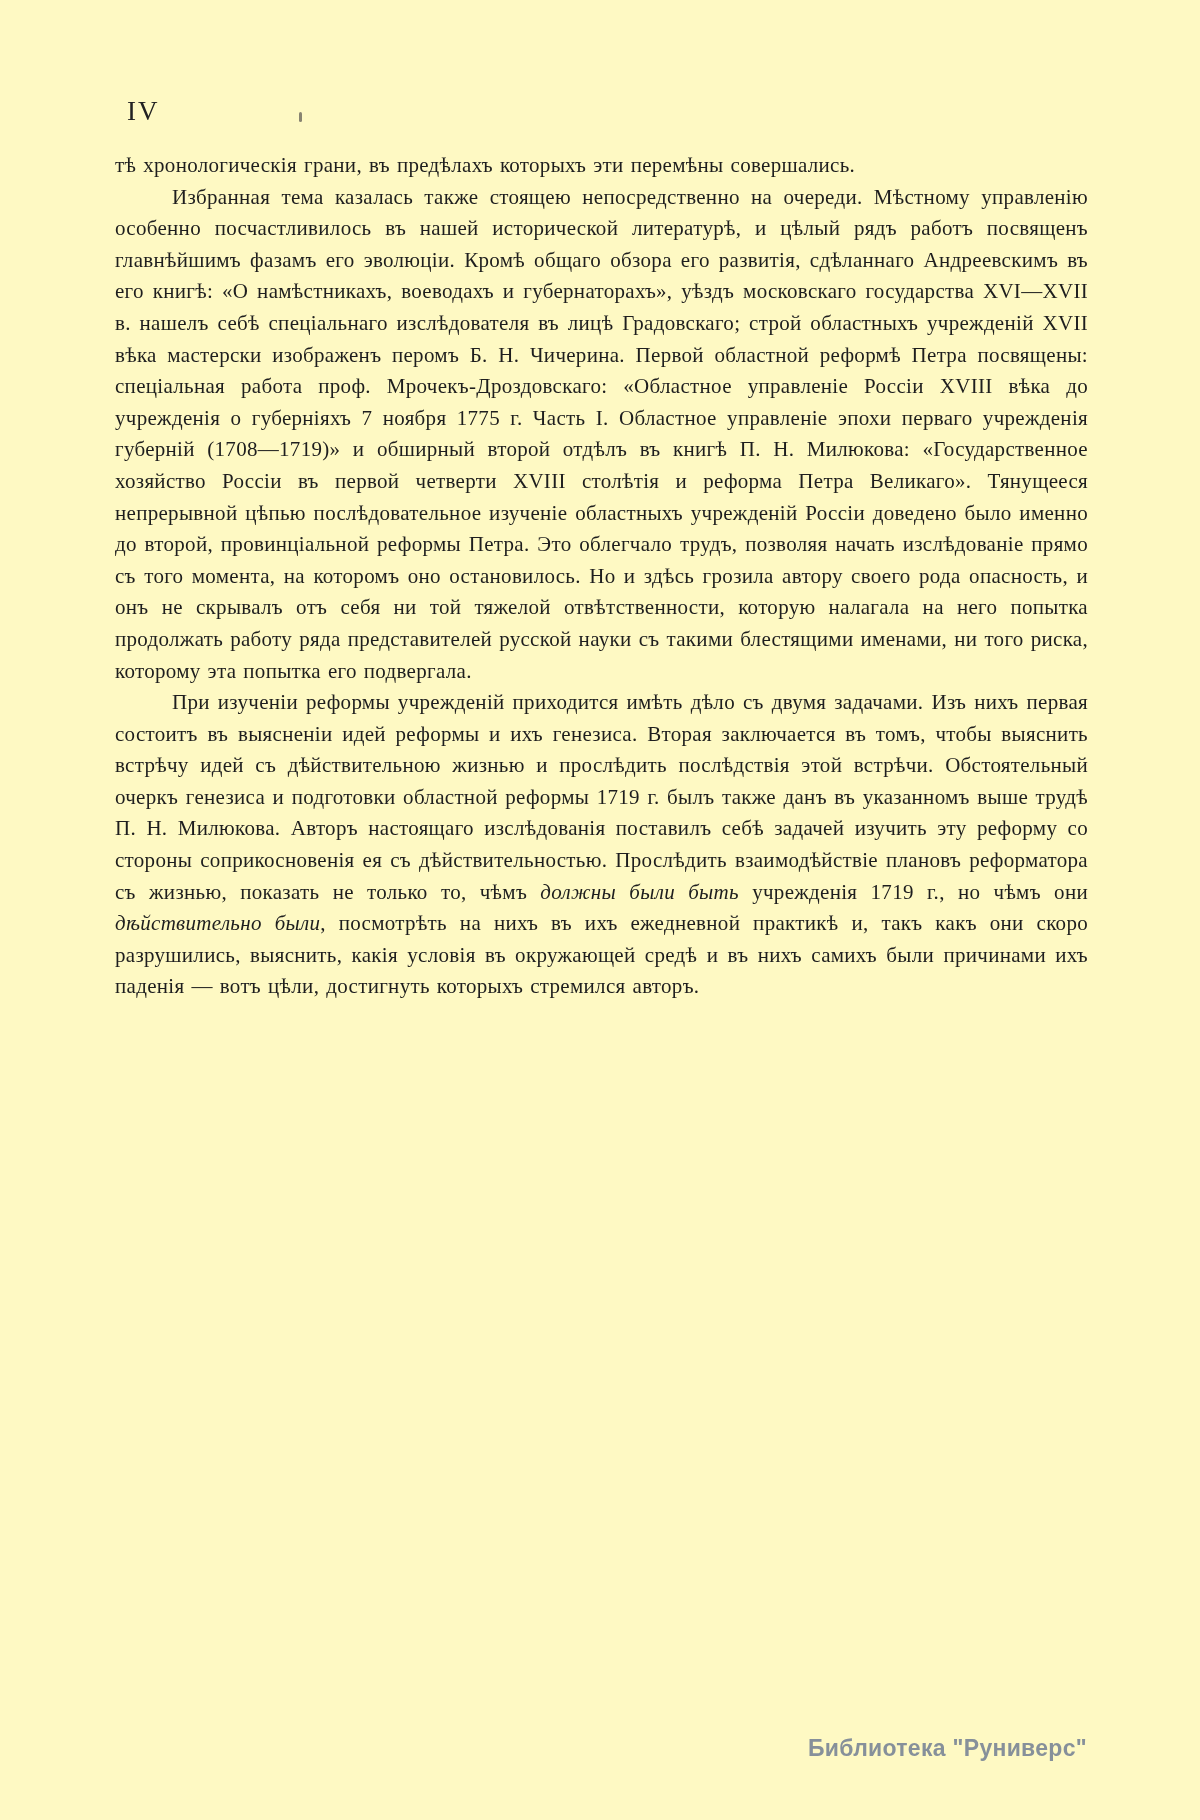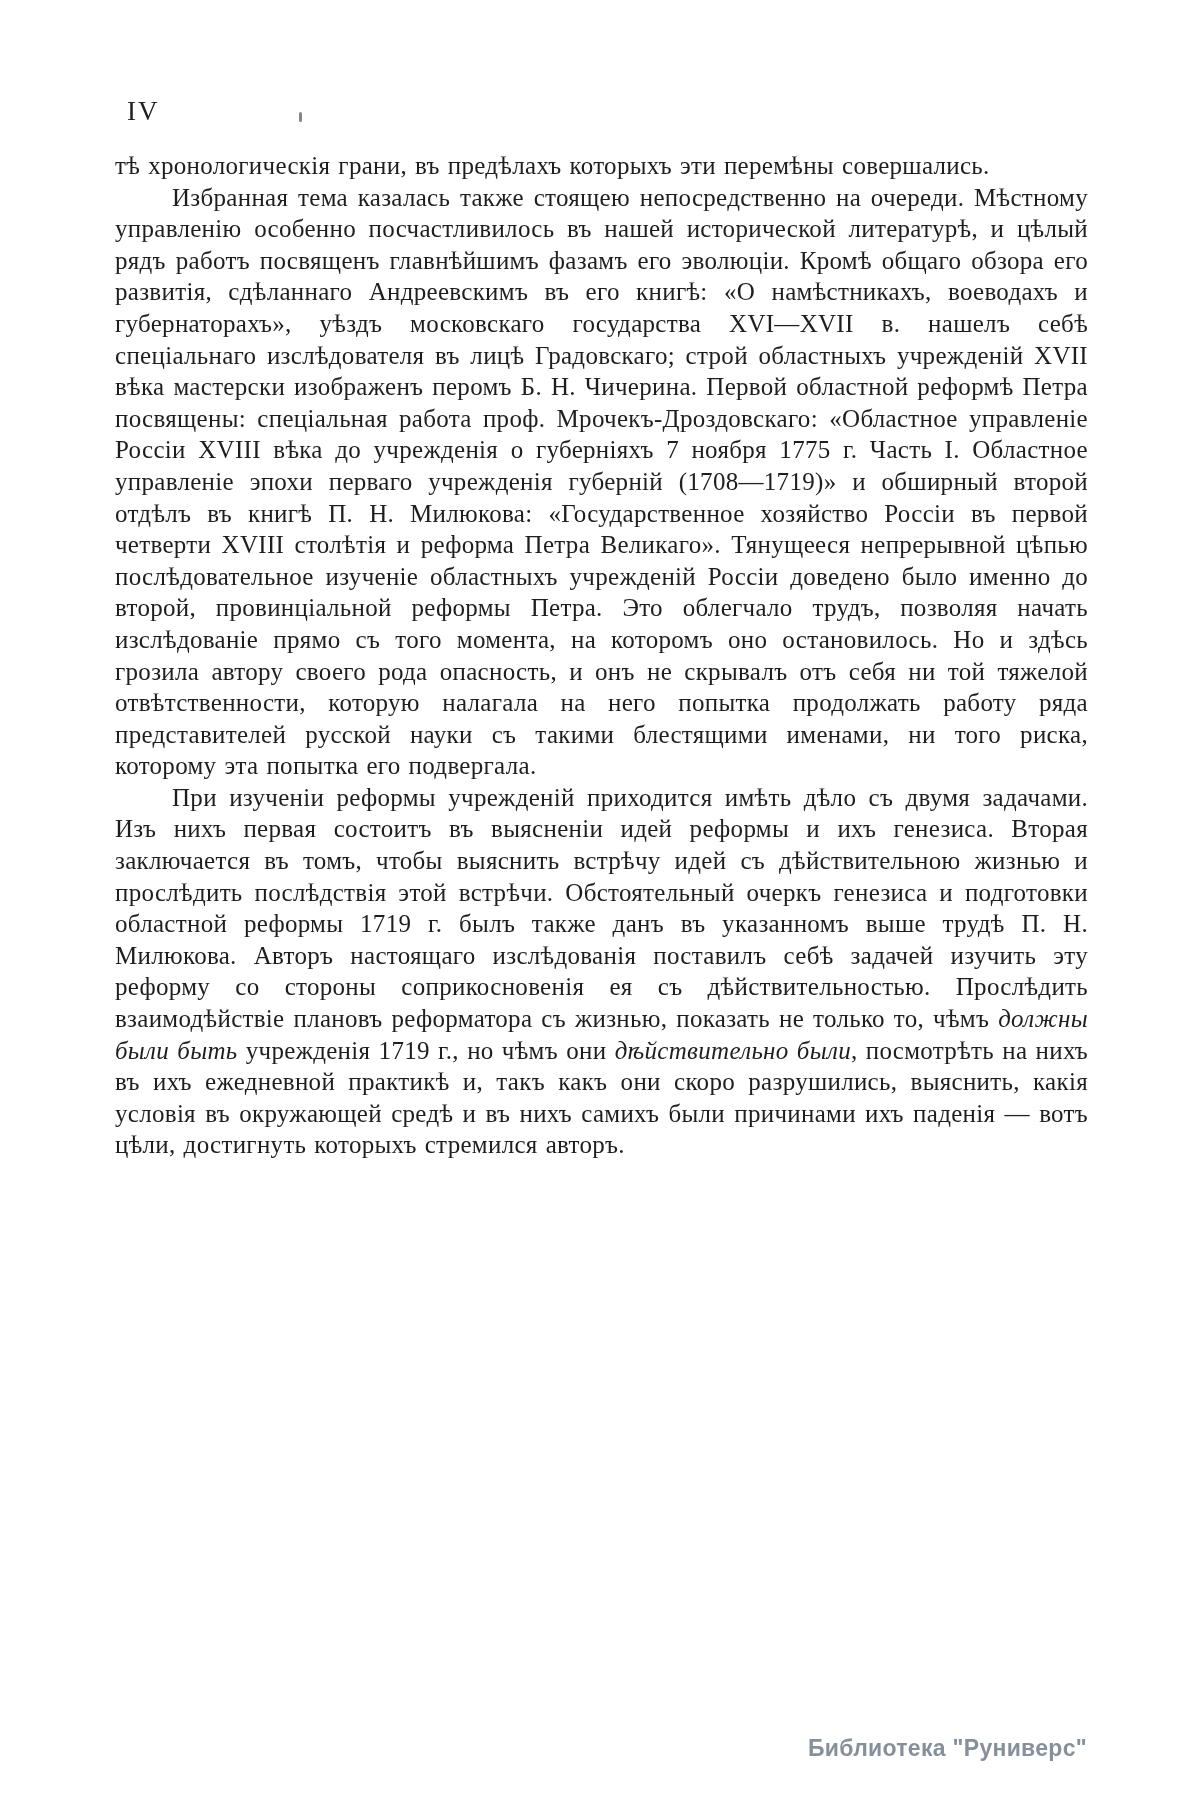--- a/index.html
+++ b/index.html
@@ -5,21 +5,21 @@
   html, body {
     margin: 0;
     padding: 0;
     background: #e9e9e9;
   }
   .scan-page {
     position: relative;
     width: 1200px;
     height: 1820px;
     margin: 0 auto;
-    background: #ffffff;
+    background: #fef9c3;
     overflow: hidden;
     font-family: "Liberation Serif", "DejaVu Serif", serif;
     color: #1e1e1e;
   }
   .page-number {
     position: absolute;
     left: 127px;
     top: 96px;
     font-size: 27px;
     letter-spacing: 2px;
@@ -33,21 +33,21 @@
     height: 10px;
     background: #55524e;
     border-radius: 2px;
     opacity: .7;
   }
   .text-block {
     position: absolute;
     left: 115px;
     top: 150px;
     width: 973px;
-    font-size: 25px;
+    font-size: 21px;
     line-height: 31.6px;
     text-align: justify;
     letter-spacing: 0.3px;
     word-spacing: 1.5px;
   }
   .text-block p {
     margin: 0;
     text-indent: 57px;
   }
   .text-block p.no-indent {

